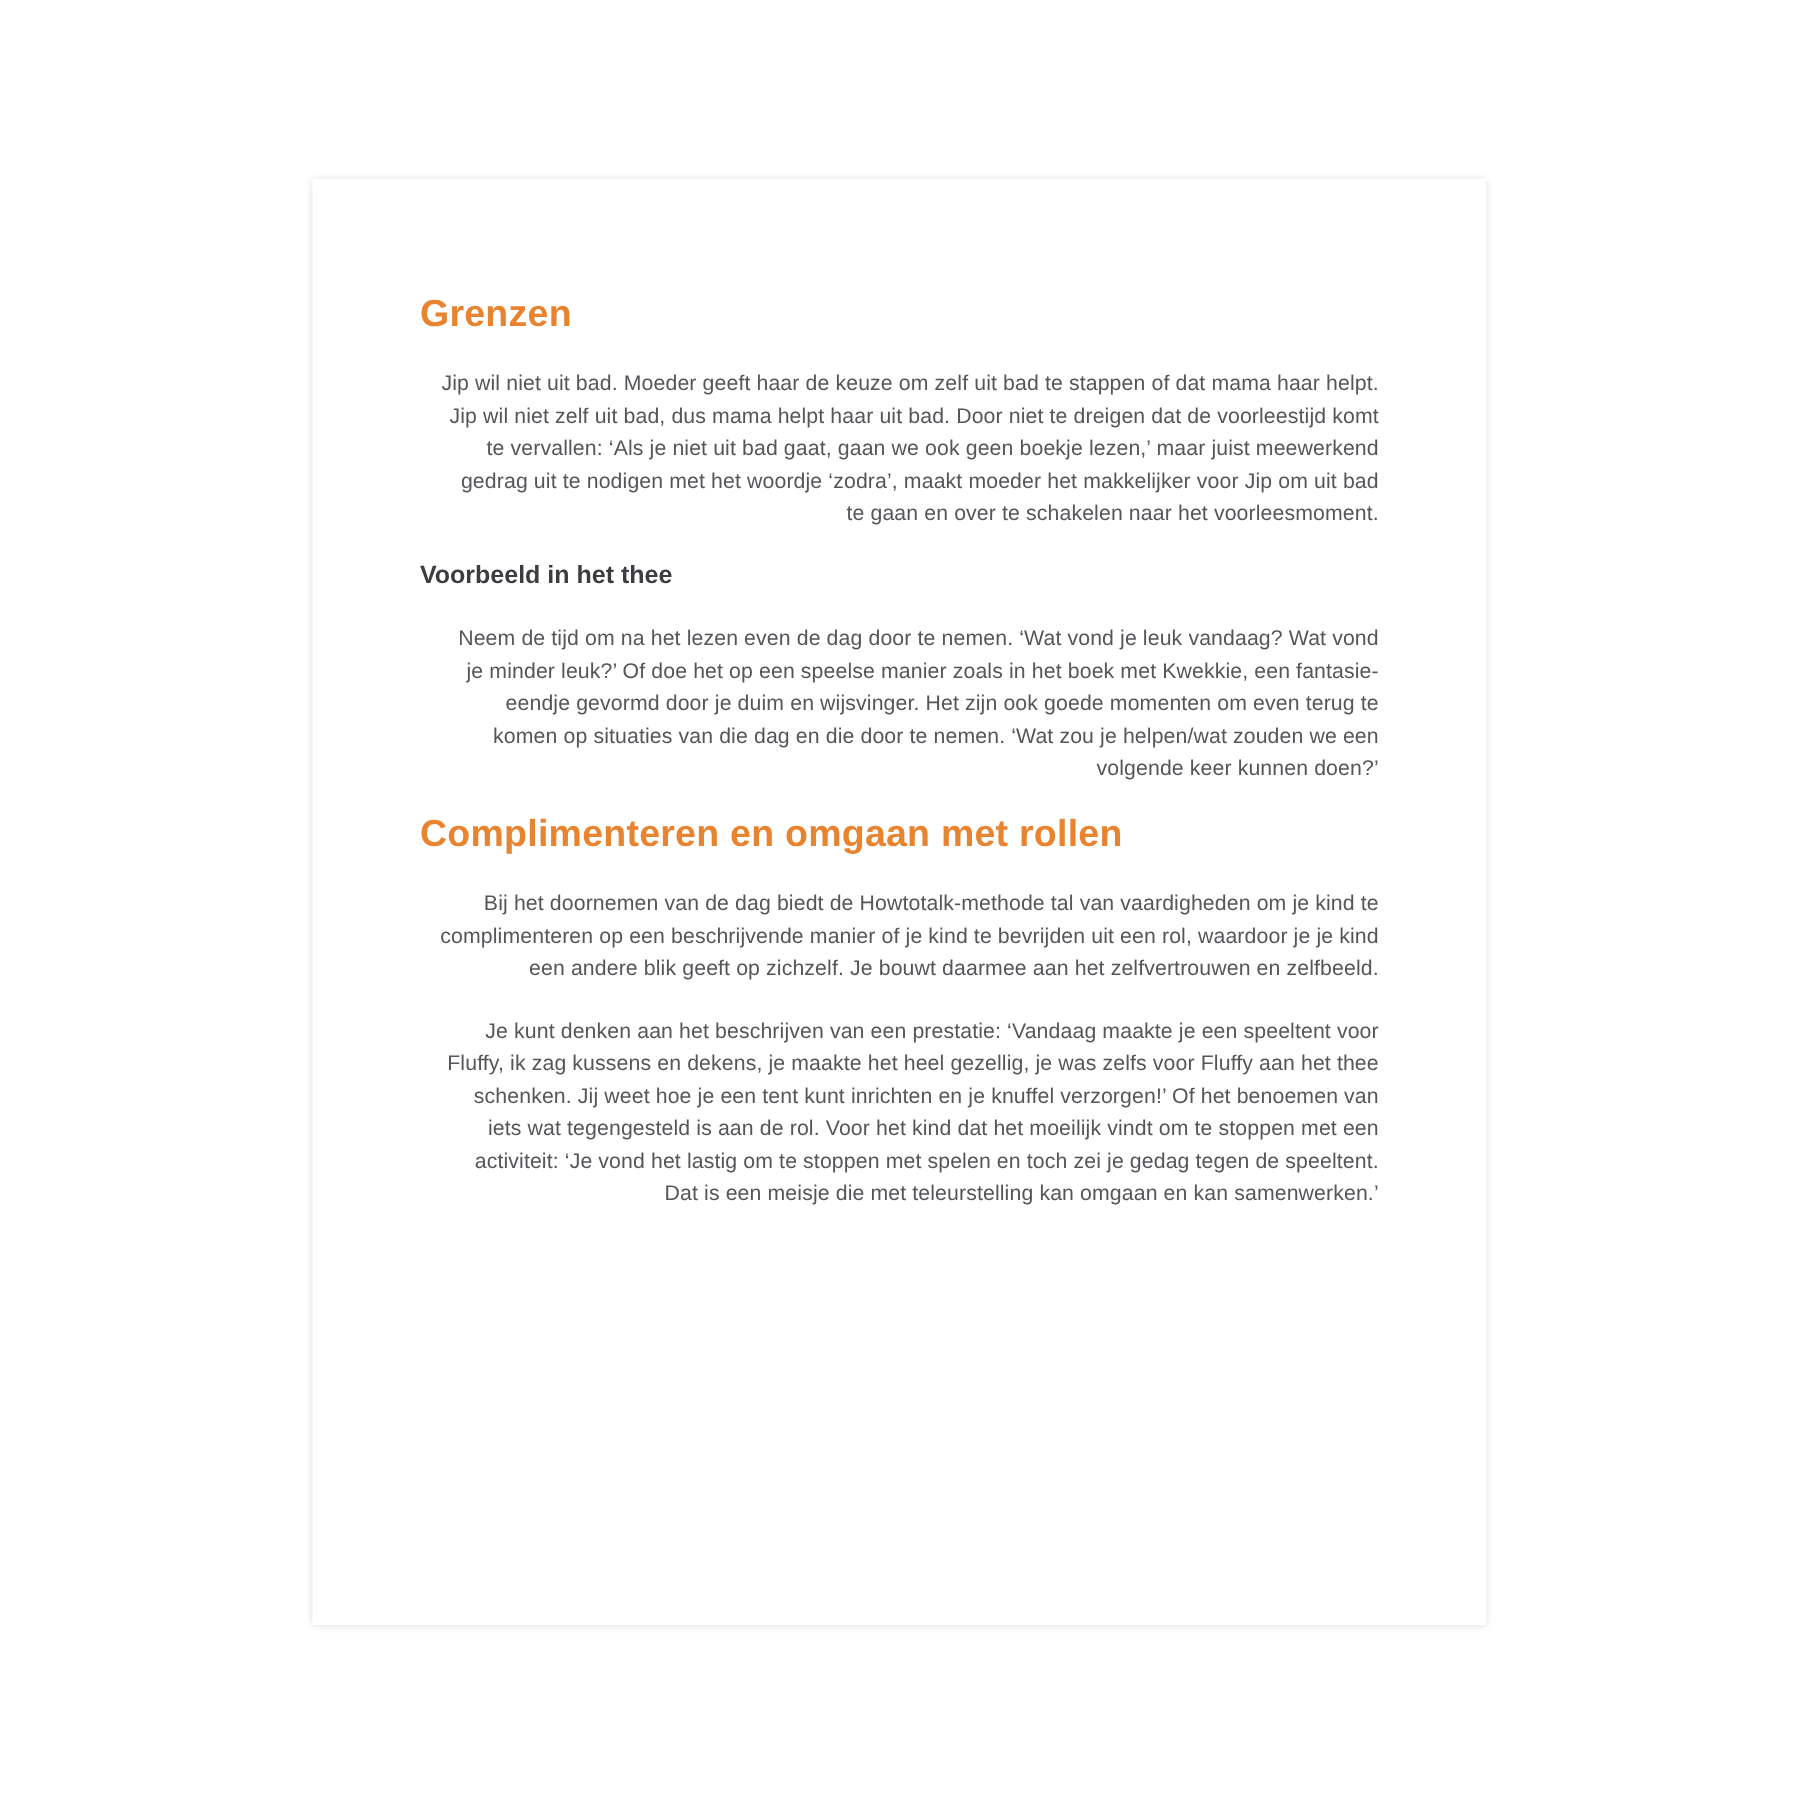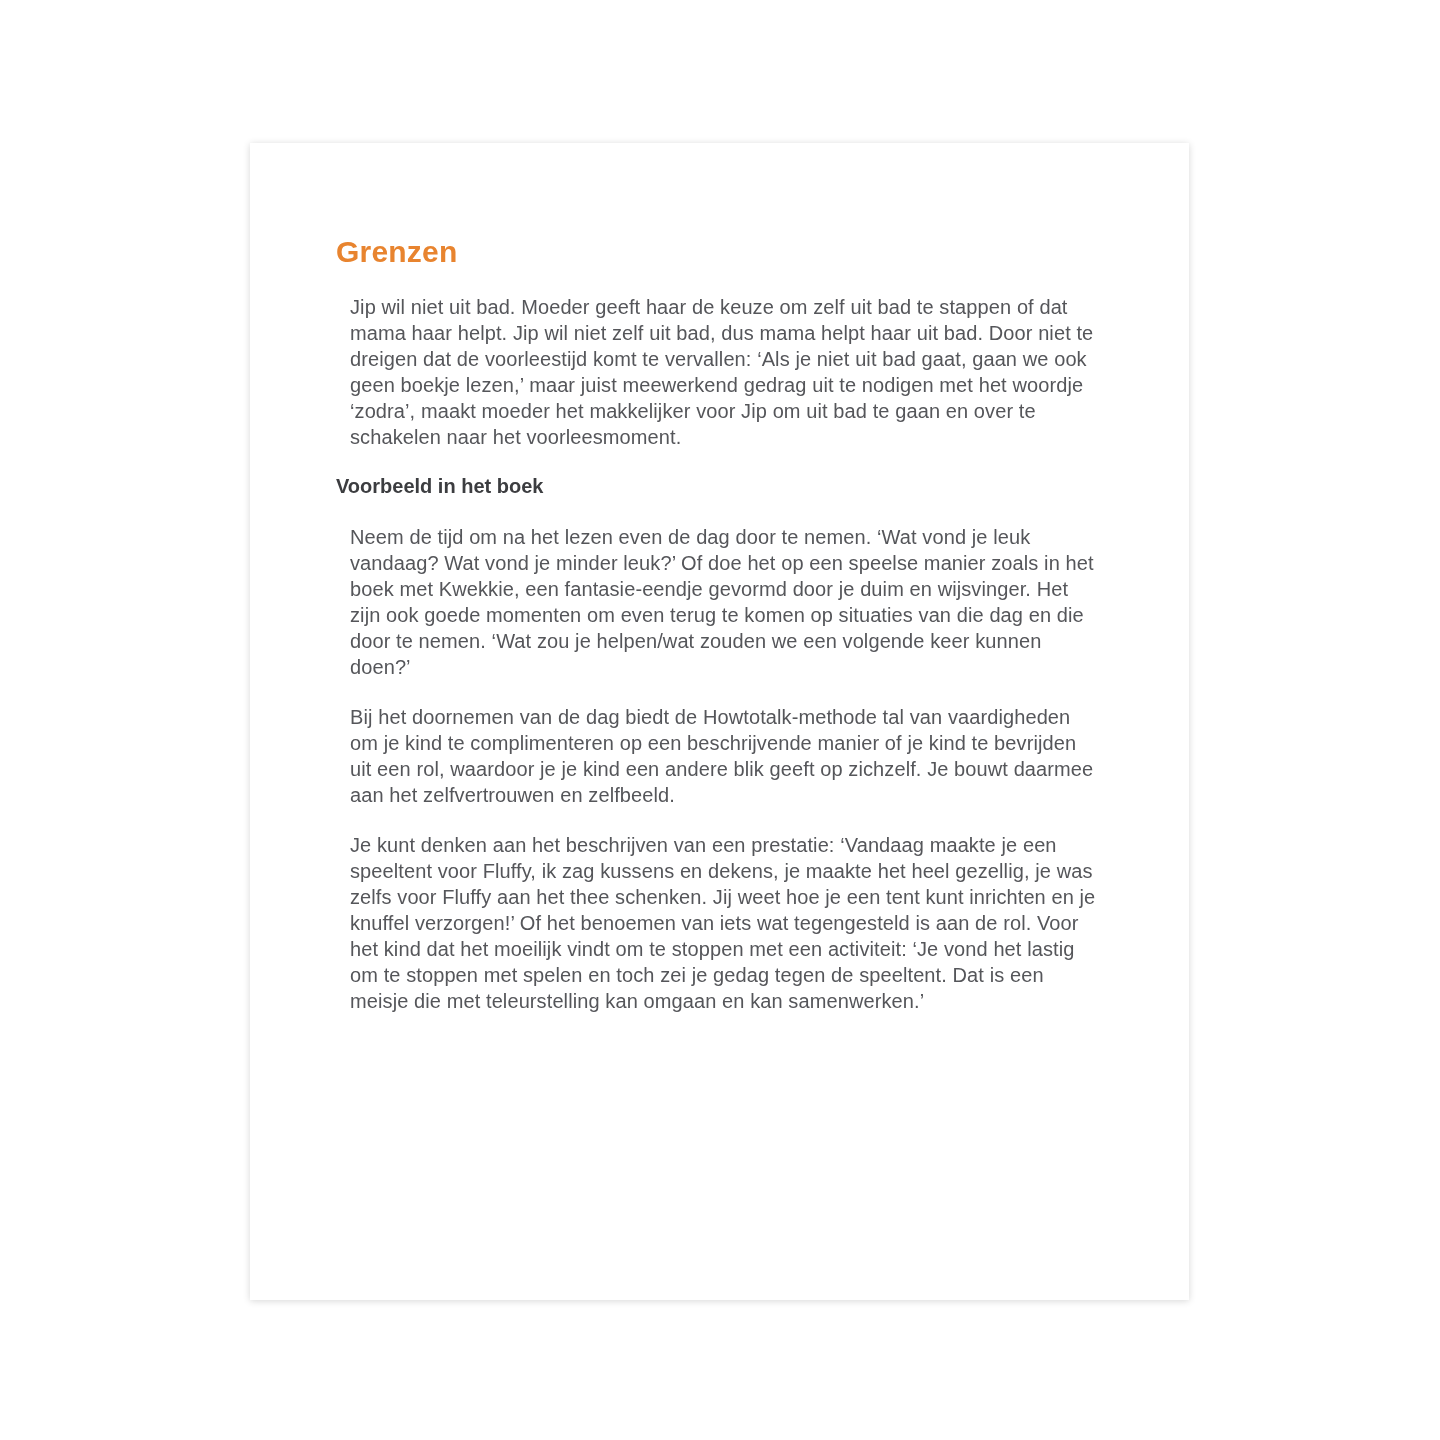--- a/index.html
+++ b/index.html
@@ -36,47 +36,49 @@
     letter-spacing: 0.2px;
   }
   .page-card h2 {
     font-size: 20px;
     line-height: 24px;
     font-weight: bold;
     color: #3c3d40;
     margin: 0 0 26px 0;
   }
   .page-card p {
-    font-size: 20px;
+    font-size: 17px;
     line-height: 26px;
     color: #55565a;
     margin: 0 0 24px 14px;
     letter-spacing: 0.1px;
     max-width: 770px;
+    text-align: right;
   }
   .page-card p strong {
     color: #3c3d40;
     font-weight: bold;
   }
 </style>
 </head>
 <body>
 
 <div class="canvas">
   <div class="page-card">
 
     <h1>Grenzen</h1>
 
     <p>Jip wil niet uit bad. Moeder geeft haar de keuze om zelf uit bad te stappen of dat mama haar helpt. Jip wil niet zelf uit bad, dus mama helpt haar uit bad. Door niet te dreigen dat de voorleestijd komt te vervallen: ‘Als je niet uit bad gaat, gaan we ook geen boekje lezen,’ maar juist meewerkend gedrag uit te nodigen met het woordje ‘zodra’, maakt moeder het makkelijker voor Jip om uit bad te gaan en over te schakelen naar het voorleesmoment.</p>
 
-    <h2>Voorbeeld in het boek</h2>
+    <h2>Voorbeeld in het thee</h2>
 
 
 
     <p>Neem de tijd om na het lezen even de dag door te nemen. ‘Wat vond je leuk vandaag? Wat vond je minder leuk?’ Of doe het op een speelse manier zoals in het boek met Kwekkie, een fantasie-eendje gevormd door je duim en wijsvinger. Het zijn ook goede momenten om even terug te komen op situaties van die dag en die door te nemen. ‘Wat zou je helpen/wat zouden we een volgende keer kunnen doen?’</p>
 
+    <h1>Complimenteren en omgaan met rollen</h1>
 
     <p>Bij het doornemen van de dag biedt de Howtotalk-methode tal van vaardigheden om je kind te complimenteren op een beschrijvende manier of je kind te bevrijden uit een rol, waardoor je je kind een andere blik geeft op zichzelf. Je bouwt daarmee aan het zelfvertrouwen en zelfbeeld.</p>
 
     <p>Je kunt denken aan het beschrijven van een prestatie: ‘Vandaag maakte je een speeltent voor Fluffy, ik zag kussens en dekens, je maakte het heel gezellig, je was zelfs voor Fluffy aan het thee schenken. Jij weet hoe je een tent kunt inrichten en je knuffel verzorgen!’ Of het benoemen van iets wat tegengesteld is aan de rol. Voor het kind dat het moeilijk vindt om te stoppen met een activiteit: ‘Je vond het lastig om te stoppen met spelen en toch zei je gedag tegen de speeltent. Dat is een meisje die met teleurstelling kan omgaan en kan samenwerken.’</p>
 
   </div>
 </div>
 
 </body></html>

